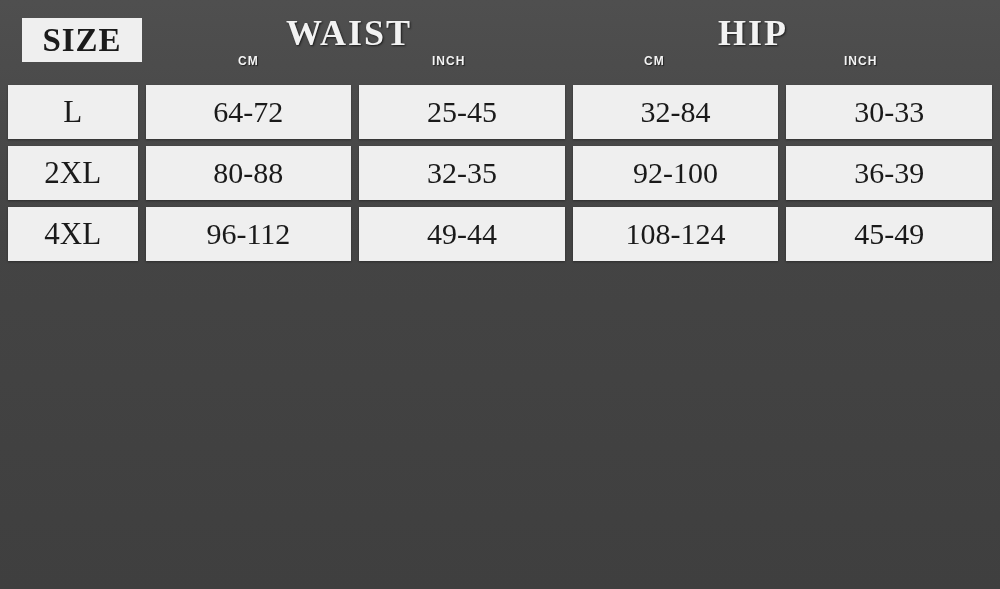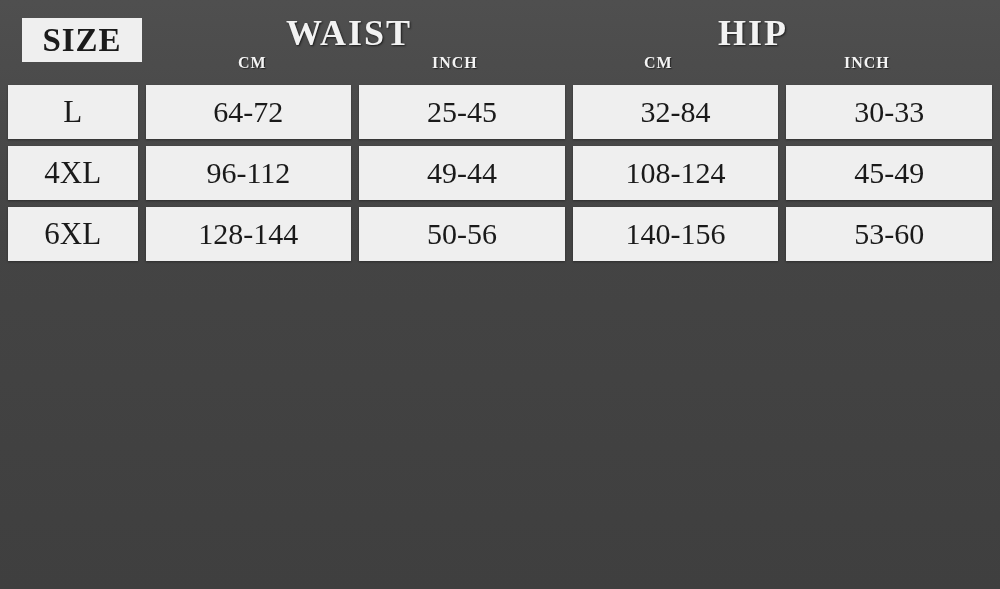--- a/index.html
+++ b/index.html
@@ -54,24 +54,24 @@
     text-shadow: 1px 1px 2px #1c1c1c;
     font-family: "Liberation Serif", serif;
   }
   .grp-waist { left: 286px; top: 12px; }
   .grp-hip   { left: 718px; top: 12px; }
 
   .unit-label {
     position: absolute;
     top: 54px;
     color: #f4f4f4;
-    font-size: 16px;
+    font-size: 12px;
     font-weight: bold;
     letter-spacing: 1px;
-    font-family: Liberation Serif, serif;
+    font-family: Liberation Sans, sans-serif;
     text-shadow: 1px 1px 1px #222;
   }
   .unit-0 { left: 238px; }
   .unit-1 { left: 432px; }
   .unit-2 { left: 644px; }
   .unit-3 { left: 844px; }
 
   
   .tbl {
     position: absolute;
@@ -120,29 +120,29 @@
   <table class="tbl">
     <tbody>
       <tr>
         <td class="sz">L</td>
         <td class="val">64-72</td>
         <td class="val">25-45</td>
         <td class="val">32-84</td>
         <td class="val">30-33</td>
       </tr>
       <tr>
+        <td class="sz">2XL</td>
+        <td class="val">80-88</td>
+        <td class="val">32-35</td>
+        <td class="val">92-100</td>
+        <td class="val">36-39</td>
+      </tr>
+      <tr>
         <td class="sz">4XL</td>
         <td class="val">96-112</td>
         <td class="val">49-44</td>
         <td class="val">108-124</td>
         <td class="val">45-49</td>
-      </tr>
-      <tr>
-        <td class="sz">6XL</td>
-        <td class="val">128-144</td>
-        <td class="val">50-56</td>
-        <td class="val">140-156</td>
-        <td class="val">53-60</td>
       </tr>
     </tbody>
   </table>
 
 </div>
 
 </body></html>

